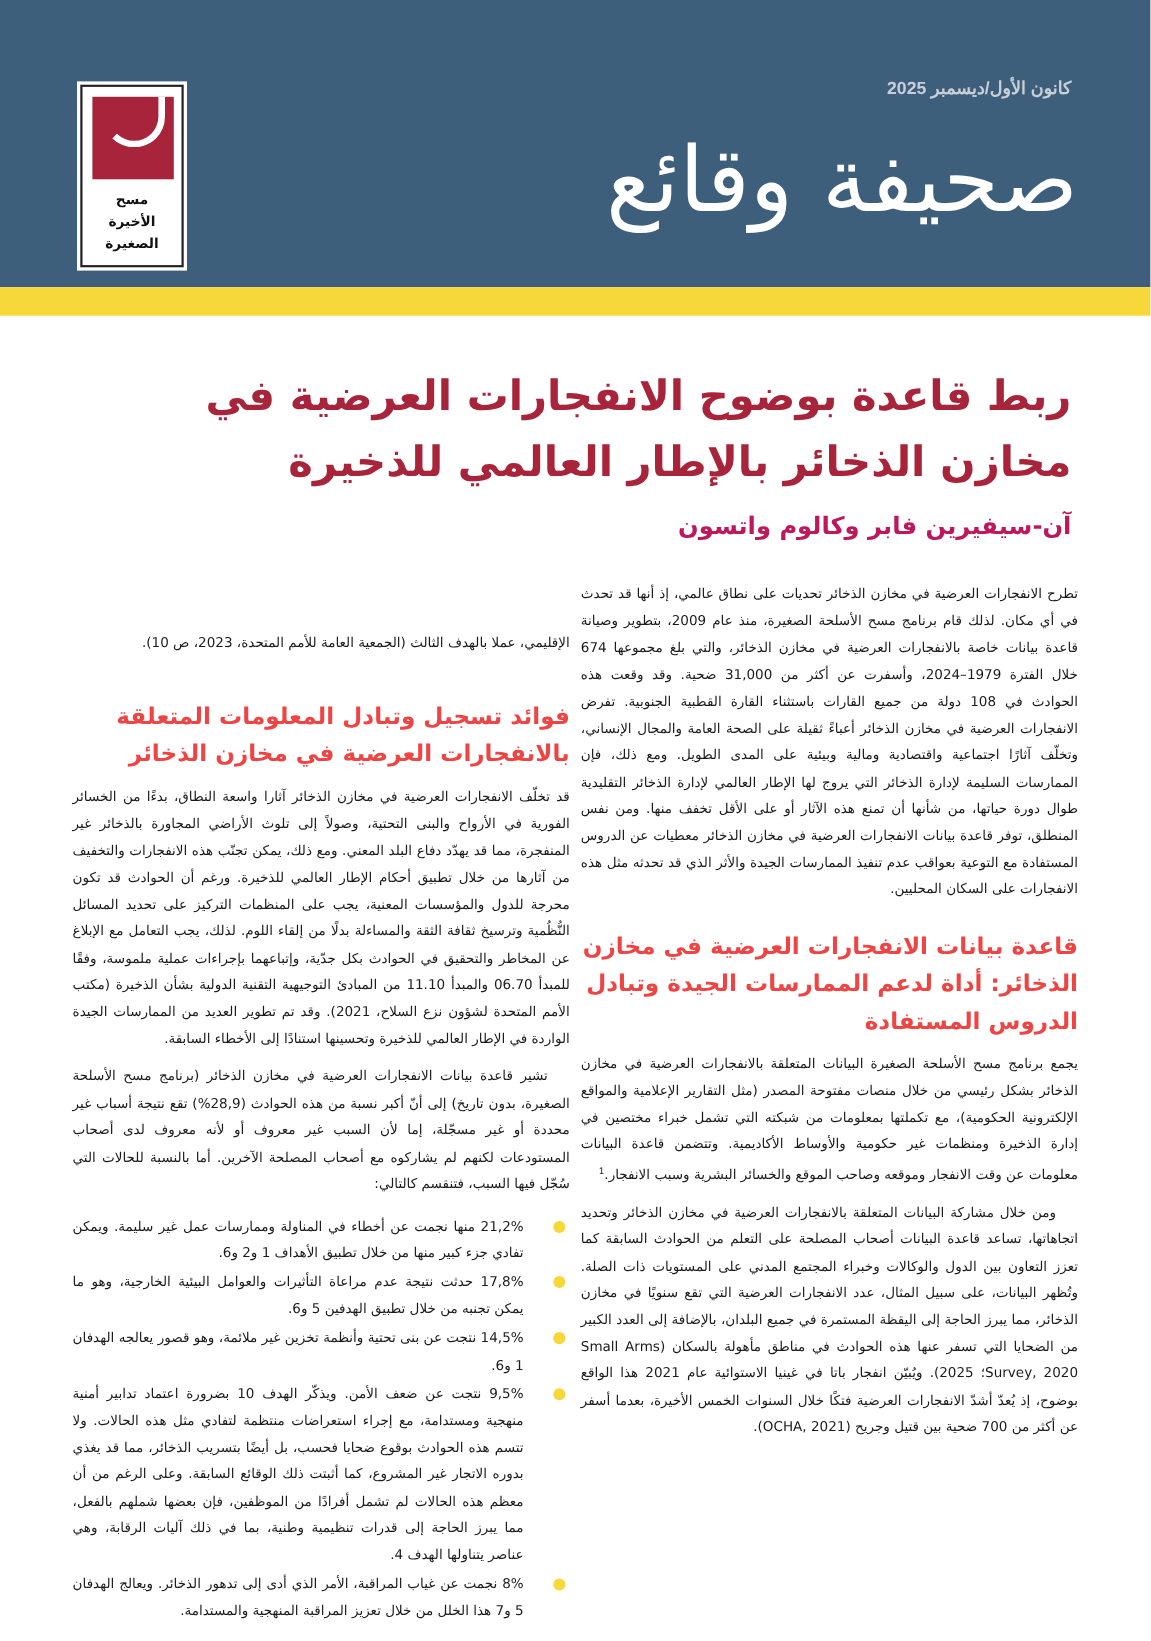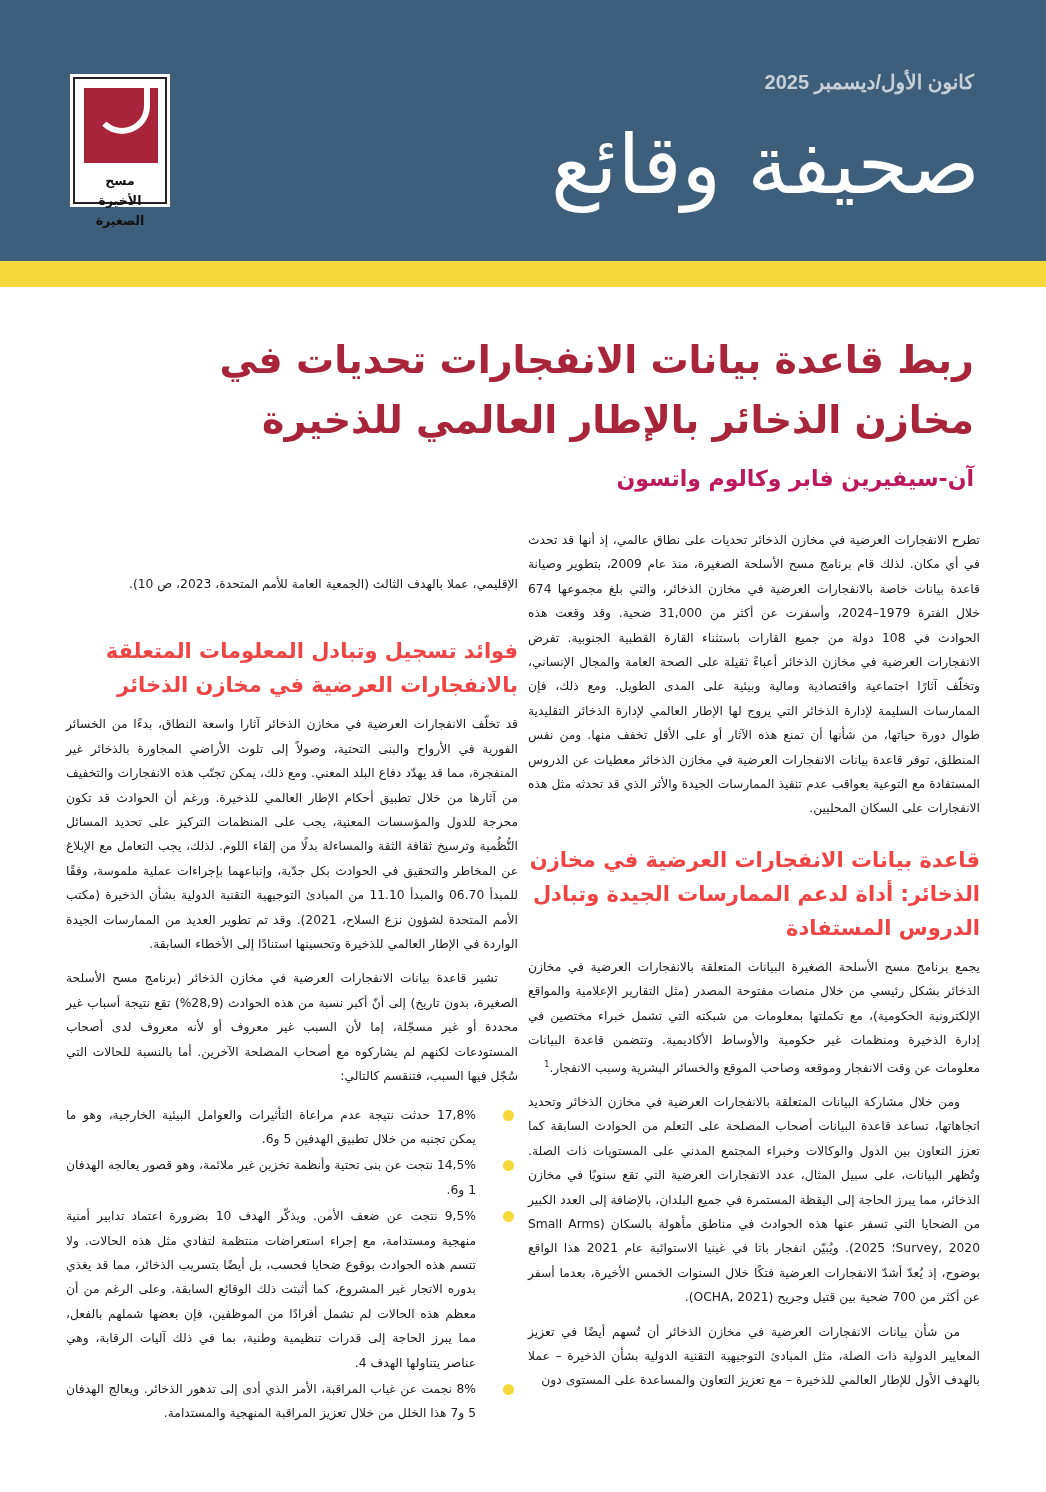--- a/index.html
+++ b/index.html
@@ -2,27 +2,27 @@
 <html lang="ar" dir="rtl"><head>
 <meta charset="utf-8">
 <style>
   * { box-sizing: border-box; margin: 0; padding: 0; }
   html, body { width: 1046px; height: 1492px; background: #ffffff; overflow: hidden; }
   body { font-family: "DejaVu Sans", sans-serif; color: #1a1a1a; position: relative; }
 
   .masthead { position: absolute; left: 0; top: 0; width: 1046px; height: 261px; background: #3e5f7c; }
   .yellow-band { position: absolute; left: 0; top: 261px; width: 1046px; height: 26px; background: #f7d83a; }
 
-  .logo { position: absolute; left: 70px; top: 74px; width: 100px; height: 133px; background: #fff; padding: 3px; }
+  .logo { position: absolute; left: 70px; top: 74px; width: 100px; height: 172px; background: #fff; padding: 3px; }
   .logo-inner { width: 100%; height: 100%; border: 2px solid #222; position: relative; }
   .logo-mark { position: absolute; left: 9px; top: 9px; width: 74px; height: 75px; background: #a8243a; overflow: hidden; }
   .logo-mark .curve { position: absolute; left: 10px; top: -34px; width: 56px; height: 80px; border: 6px solid #fff; border-top: none; border-radius: 0 0 30px 30px; border-left-color: transparent; }
   .logo-text { position: absolute; left: 0; right: 0; top: 92px; text-align: center; font-family: "DejaVu Sans", sans-serif; font-weight: bold; font-size: 12.5px; line-height: 20px; color: #111; }
 
-  .date { position: absolute; right: 72px; top: 70px; color: #c9cfd6; font-size: 20px; font-weight: bold; font-family: "Liberation Sans", sans-serif; }
+  .date { position: absolute; right: 72px; top: 70px; color: #c9cfd6; font-size: 16px; font-weight: bold; font-family: "Liberation Sans", sans-serif; }
   .mast-title { position: absolute; right: 66px; top: 110px; color: #ffffff; font-size: 82px; line-height: 110px; font-family: "DejaVu Sans", sans-serif; font-weight: normal; letter-spacing: 1px; }
 
   .headline { position: absolute; right: 72px; left: 110px; top: 330px; color: #a8243a; font-size: 38px; line-height: 60px; font-weight: bold; font-family: "DejaVu Sans", sans-serif; text-align: right; }
   .authors { position: absolute; right: 72px; top: 466px; font-size: 22px; font-weight: bold; color: #be185d; font-family: "DejaVu Sans", sans-serif; }
 
   .col { position: absolute; top: 528px; width: 452px; font-family: "DejaVu Sans", sans-serif; font-size: 12.3px; line-height: 24.4px; text-align: justify; text-align-last: right; }
   .col-right { right: 66px; }
   .col-left { left: 66px; margin-top: 44px; }
   .col p { margin-bottom: 10px; }
   .col p.indent { text-indent: 20px; }
@@ -50,35 +50,35 @@
         <div>الأخيرة</div>
         <div>الصغيرة</div>
       </div>
     </div>
   </div>
   <div class="date">كانون الأول/ديسمبر 2025</div>
   <div class="mast-title">صحيفة وقائع</div>
 </div>
 <div class="yellow-band"></div>
 
-<h1 class="headline">ربط قاعدة بيانات الانفجارات تحديات في مخازن الذخائر بالإطار العالمي للذخيرة</h1>
+<h1 class="headline">ربط قاعدة بوضوح الانفجارات العرضية في مخازن الذخائر بالإطار العالمي للذخيرة</h1>
 <div class="authors">آن-سيفيرين فابر وكالوم واتسون</div>
 
 <div class="col col-right">
   <p>تطرح الانفجارات العرضية في مخازن الذخائر تحديات على نطاق عالمي، إذ أنها قد تحدث في أي مكان. لذلك قام برنامج مسح الأسلحة الصغيرة، منذ عام 2009، بتطوير وصيانة قاعدة بيانات خاصة بالانفجارات العرضية في مخازن الذخائر، والتي بلغ مجموعها 674 خلال الفترة 1979–2024، وأسفرت عن أكثر من 31,000 ضحية. وقد وقعت هذه الحوادث في 108 دولة من جميع القارات باستثناء القارة القطبية الجنوبية. تفرض الانفجارات العرضية في مخازن الذخائر أعباءً ثقيلة على الصحة العامة والمجال الإنساني، وتخلّف آثارًا اجتماعية واقتصادية ومالية وبيئية على المدى الطويل. ومع ذلك، فإن الممارسات السليمة لإدارة الذخائر التي يروج لها الإطار العالمي لإدارة الذخائر التقليدية طوال دورة حياتها، من شأنها أن تمنع هذه الآثار أو على الأقل تخفف منها. ومن نفس المنطلق، توفر قاعدة بيانات الانفجارات العرضية في مخازن الذخائر معطيات عن الدروس المستفادة مع التوعية بعواقب عدم تنفيذ الممارسات الجيدة والأثر الذي قد تحدثه مثل هذه الانفجارات على السكان المحليين.</p>
   <h2 class="sec-head">قاعدة بيانات الانفجارات العرضية في مخازن الذخائر: أداة لدعم الممارسات الجيدة وتبادل الدروس المستفادة</h2>
   <p><span>يجمع برنامج مسح الأسلحة الصغيرة البيانات المتعلقة بالانفجارات العرضية في مخازن الذخائر بشكل رئيسي من خلال منصات مفتوحة المصدر (مثل التقارير الإعلامية والمواقع الإلكترونية الحكومية)، مع تكملتها بمعلومات من شبكته التي تشمل خبراء مختصين في إدارة الذخيرة ومنظمات غير حكومية والأوساط الأكاديمية. وتتضمن قاعدة البيانات معلومات عن وقت الانفجار وموقعه وصاحب الموقع والخسائر البشرية وسبب الانفجار.</span><sup>1</sup></p>
   <p class="indent">ومن خلال مشاركة البيانات المتعلقة بالانفجارات العرضية في مخازن الذخائر وتحديد اتجاهاتها، تساعد قاعدة البيانات أصحاب المصلحة على التعلم من الحوادث السابقة كما تعزز التعاون بين الدول والوكالات وخبراء المجتمع المدني على المستويات ذات الصلة. وتُظهر البيانات، على سبيل المثال، عدد الانفجارات العرضية التي تقع سنويًا في مخازن الذخائر، مما يبرز الحاجة إلى اليقظة المستمرة في جميع البلدان، بالإضافة إلى العدد الكبير من الضحايا التي تسفر عنها هذه الحوادث في مناطق مأهولة بالسكان (Small Arms Survey, 2020؛ 2025). ويُبيّن انفجار باتا في غينيا الاستوائية عام 2021 هذا الواقع بوضوح، إذ يُعدّ أشدّ الانفجارات العرضية فتكًا خلال السنوات الخمس الأخيرة، بعدما أسفر عن أكثر من 700 ضحية بين قتيل وجريح (OCHA, 2021).</p>
-  <p class="indent">من شأن بيانات الانفجارات العرضية في مخازن الذخائر أن تُسهم أيضًا في تعزيز المعايير الدولية ذات الصلة، مثل المبادئ التوجيهية التقنية الدولية بشأن الذخيرة – عملا بالهدف الأول للإطار العالمي للذخيرة – مع تعزيز التعاون والمساعدة على المستوى دون</p>
 </div>
 
 <div class="col col-left">
   <p>الإقليمي، عملا بالهدف الثالث (الجمعية العامة للأمم المتحدة، 2023، ص 10).</p>
   <h2 class="sec-head">فوائد تسجيل وتبادل المعلومات المتعلقة بالانفجارات العرضية في مخازن الذخائر</h2>
   <p>قد تخلّف الانفجارات العرضية في مخازن الذخائر آثارا واسعة النطاق، بدءًا من الخسائر الفورية في الأرواح والبنى التحتية، وصولاً إلى تلوث الأراضي المجاورة بالذخائر غير المنفجرة، مما قد يهدّد دفاع البلد المعني. ومع ذلك، يمكن تجنّب هذه الانفجارات والتخفيف من آثارها من خلال تطبيق أحكام الإطار العالمي للذخيرة. ورغم أن الحوادث قد تكون محرجة للدول والمؤسسات المعنية، يجب على المنظمات التركيز على تحديد المسائل النُّظُمية وترسيخ ثقافة الثقة والمساءلة بدلًا من إلقاء اللوم. لذلك، يجب التعامل مع الإبلاغ عن المخاطر والتحقيق في الحوادث بكل جدّية، وإتباعهما بإجراءات عملية ملموسة، وفقًا للمبدأ 06.70 والمبدأ 11.10 من المبادئ التوجيهية التقنية الدولية بشأن الذخيرة (مكتب الأمم المتحدة لشؤون نزع السلاح، 2021). وقد تم تطوير العديد من الممارسات الجيدة الواردة في الإطار العالمي للذخيرة وتحسينها استنادًا إلى الأخطاء السابقة.</p>
   <p class="indent">تشير قاعدة بيانات الانفجارات العرضية في مخازن الذخائر (برنامج مسح الأسلحة الصغيرة، بدون تاريخ) إلى أنّ أكبر نسبة من هذه الحوادث (28,9%) تقع نتيجة أسباب غير محددة أو غير مسجّلة، إما لأن السبب غير معروف أو لأنه معروف لدى أصحاب المستودعات لكنهم لم يشاركوه مع أصحاب المصلحة الآخرين. أما بالنسبة للحالات التي سُجّل فيها السبب، فتنقسم كالتالي:</p>
   <ul class="bullets">
+    <li><span class="dot"></span><span class="num">21,2%</span> <span>منها نجمت عن أخطاء في المناولة وممارسات عمل غير سليمة. ويمكن تفادي جزء كبير منها من خلال تطبيق الأهداف 1 و2 و6.</span></li>
     <li><span class="dot"></span><span class="num">17,8%</span> <span>حدثت نتيجة عدم مراعاة التأثيرات والعوامل البيئية الخارجية، وهو ما يمكن تجنبه من خلال تطبيق الهدفين 5 و6.</span></li>
     <li><span class="dot"></span><span class="num">14,5%</span> <span>نتجت عن بنى تحتية وأنظمة تخزين غير ملائمة، وهو قصور يعالجه الهدفان 1 و6.</span></li>
     <li><span class="dot"></span><span class="num">9,5%</span> <span>نتجت عن ضعف الأمن. ويذكّر الهدف 10 بضرورة اعتماد تدابير أمنية منهجية ومستدامة، مع إجراء استعراضات منتظمة لتفادي مثل هذه الحالات. ولا تتسم هذه الحوادث بوقوع ضحايا فحسب، بل أيضًا بتسريب الذخائر، مما قد يغذي بدوره الاتجار غير المشروع، كما أثبتت ذلك الوقائع السابقة. وعلى الرغم من أن معظم هذه الحالات لم تشمل أفرادًا من الموظفين، فإن بعضها شملهم بالفعل، مما يبرز الحاجة إلى قدرات تنظيمية وطنية، بما في ذلك آليات الرقابة، وهي عناصر يتناولها الهدف 4.</span></li>
     <li><span class="dot"></span><span class="num">8%</span> <span>نجمت عن غياب المراقبة، الأمر الذي أدى إلى تدهور الذخائر. ويعالج الهدفان 5 و7 هذا الخلل من خلال تعزيز المراقبة المنهجية والمستدامة.</span></li>
   </ul>
 </div>
 
 </body></html>

